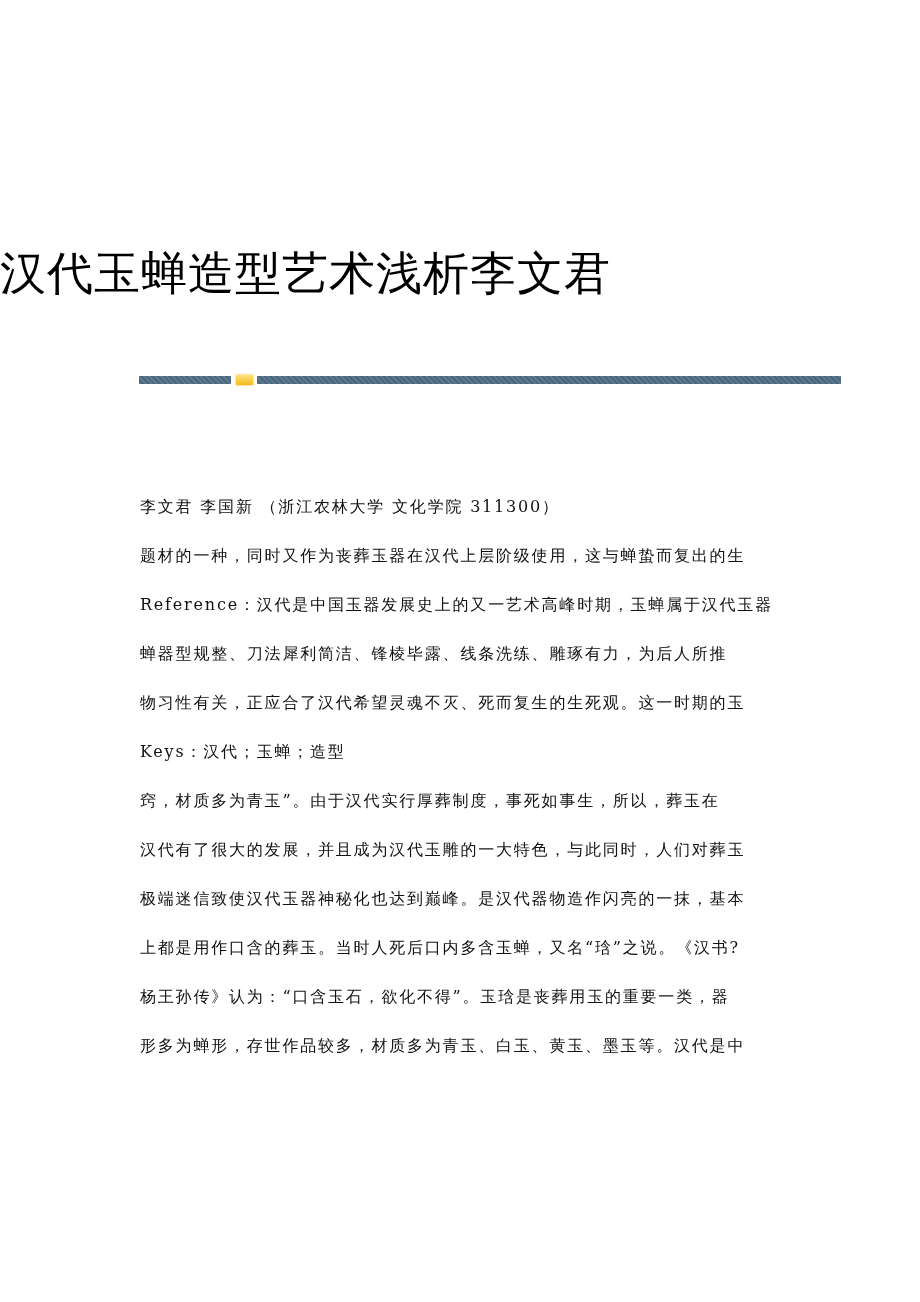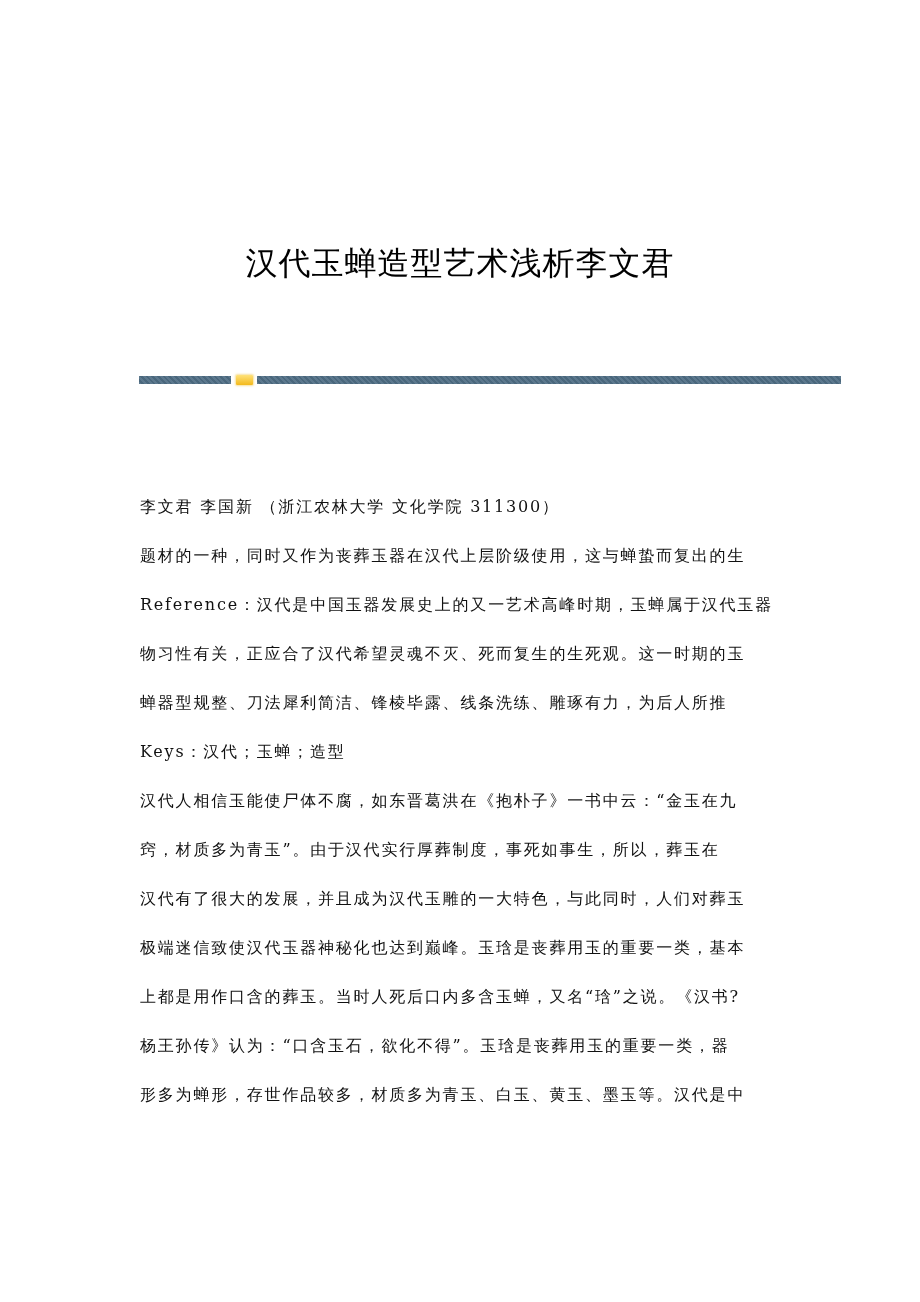--- a/index.html
+++ b/index.html
@@ -1,19 +1,19 @@
 <!DOCTYPE html>
 <html><head>
 <meta charset="utf-8">
 <style>
   html, body { margin: 0; padding: 0; background: #ffffff; }
   body { width: 920px; height: 1302px; position: relative; overflow: hidden;
          font-family: "DejaVu Serif", "Liberation Serif", serif; color: #111; }
-  .title { position: absolute; left: 0; top: 216px; width: 920px; text-align: center;
-           font-size: 32px; letter-spacing: 1px; line-height: 52px; color: #000; font-weight: normal; }
+  .title { position: absolute; left: 0; top: 216px; width: 920px; text-align: left;
+           font-size: 46px; letter-spacing: 1px; line-height: 52px; color: #000; font-weight: normal; }
   .divider { position: absolute; top: 375px; left: 139px; width: 702px; height: 10px; }
   .bar { position: absolute; top: 1px; height: 8px; background: #4e6d84;
          background-image: repeating-linear-gradient(45deg, rgba(255,255,255,0.08) 0 2px, rgba(0,0,0,0.06) 2px 4px); }
   .bar.left { left: 0; width: 92px; }
   .bar.right { left: 118px; width: 584px; }
   .gem { position: absolute; left: 97px; top: 0; width: 17px; height: 10px;
          background: linear-gradient(#ffe27a, #f3b91c); border-radius: 1px;
          box-shadow: 0 0 2px 1px rgba(240,200,80,0.55); }
   .doc { position: absolute; left: 140px; top: 492px; width: 645px; font-size: 16px; }
   .line { white-space: nowrap; height: 49px; line-height: 30px; letter-spacing: 1.8px; }
@@ -28,28 +28,27 @@
   <div class="gem"></div>
   <div class="bar right"></div>
 </div>
 
 <div class="doc">
   <div class="line">李文君 李国新 （浙江农林大学 文化学院 311300）</div>
 
   <div>
     <div class="line">题材的一种，同时又作为丧葬玉器在汉代上层阶级使用，这与蝉蛰而复出的生</div>
     <div class="line">Reference：汉代是中国玉器发展史上的又一艺术高峰时期，玉蝉属于汉代玉器</div>
+    <div class="line">蝉器型规整、刀法犀利简洁、锋棱毕露、线条洗练、雕琢有力，为后人所推</div>
     <div class="line">物习性有关，正应合了汉代希望灵魂不灭、死而复生的生死观。这一时期的玉</div>
-    <div class="line">蝉器型规整、刀法犀利简洁、锋棱毕露、线条洗练、雕琢有力，为后人所推</div>
   </div>
 
   <div class="line">Keys：汉代；玉蝉；造型</div>
 
   <div>
-    <div class="line">汉代人相信玉能使尸体不腐，如东晋葛洪在《抱朴子》一书中云：“金玉在九</div>
     <div class="line">窍，材质多为青玉”。由于汉代实行厚葬制度，事死如事生，所以，葬玉在</div>
     <div class="line">汉代有了很大的发展，并且成为汉代玉雕的一大特色，与此同时，人们对葬玉</div>
-    <div class="line">极端迷信致使汉代玉器神秘化也达到巅峰。玉琀是丧葬用玉的重要一类，基本</div>
+    <div class="line">极端迷信致使汉代玉器神秘化也达到巅峰。是汉代器物造作闪亮的一抹，基本</div>
     <div class="line">上都是用作口含的葬玉。当时人死后口内多含玉蝉，又名“琀”之说。《汉书?</div>
     <div class="line">杨王孙传》认为：“口含玉石，欲化不得”。玉琀是丧葬用玉的重要一类，器</div>
     <div class="line">形多为蝉形，存世作品较多，材质多为青玉、白玉、黄玉、墨玉等。汉代是中</div>
   </div>
 </div>
 
 </body></html>

